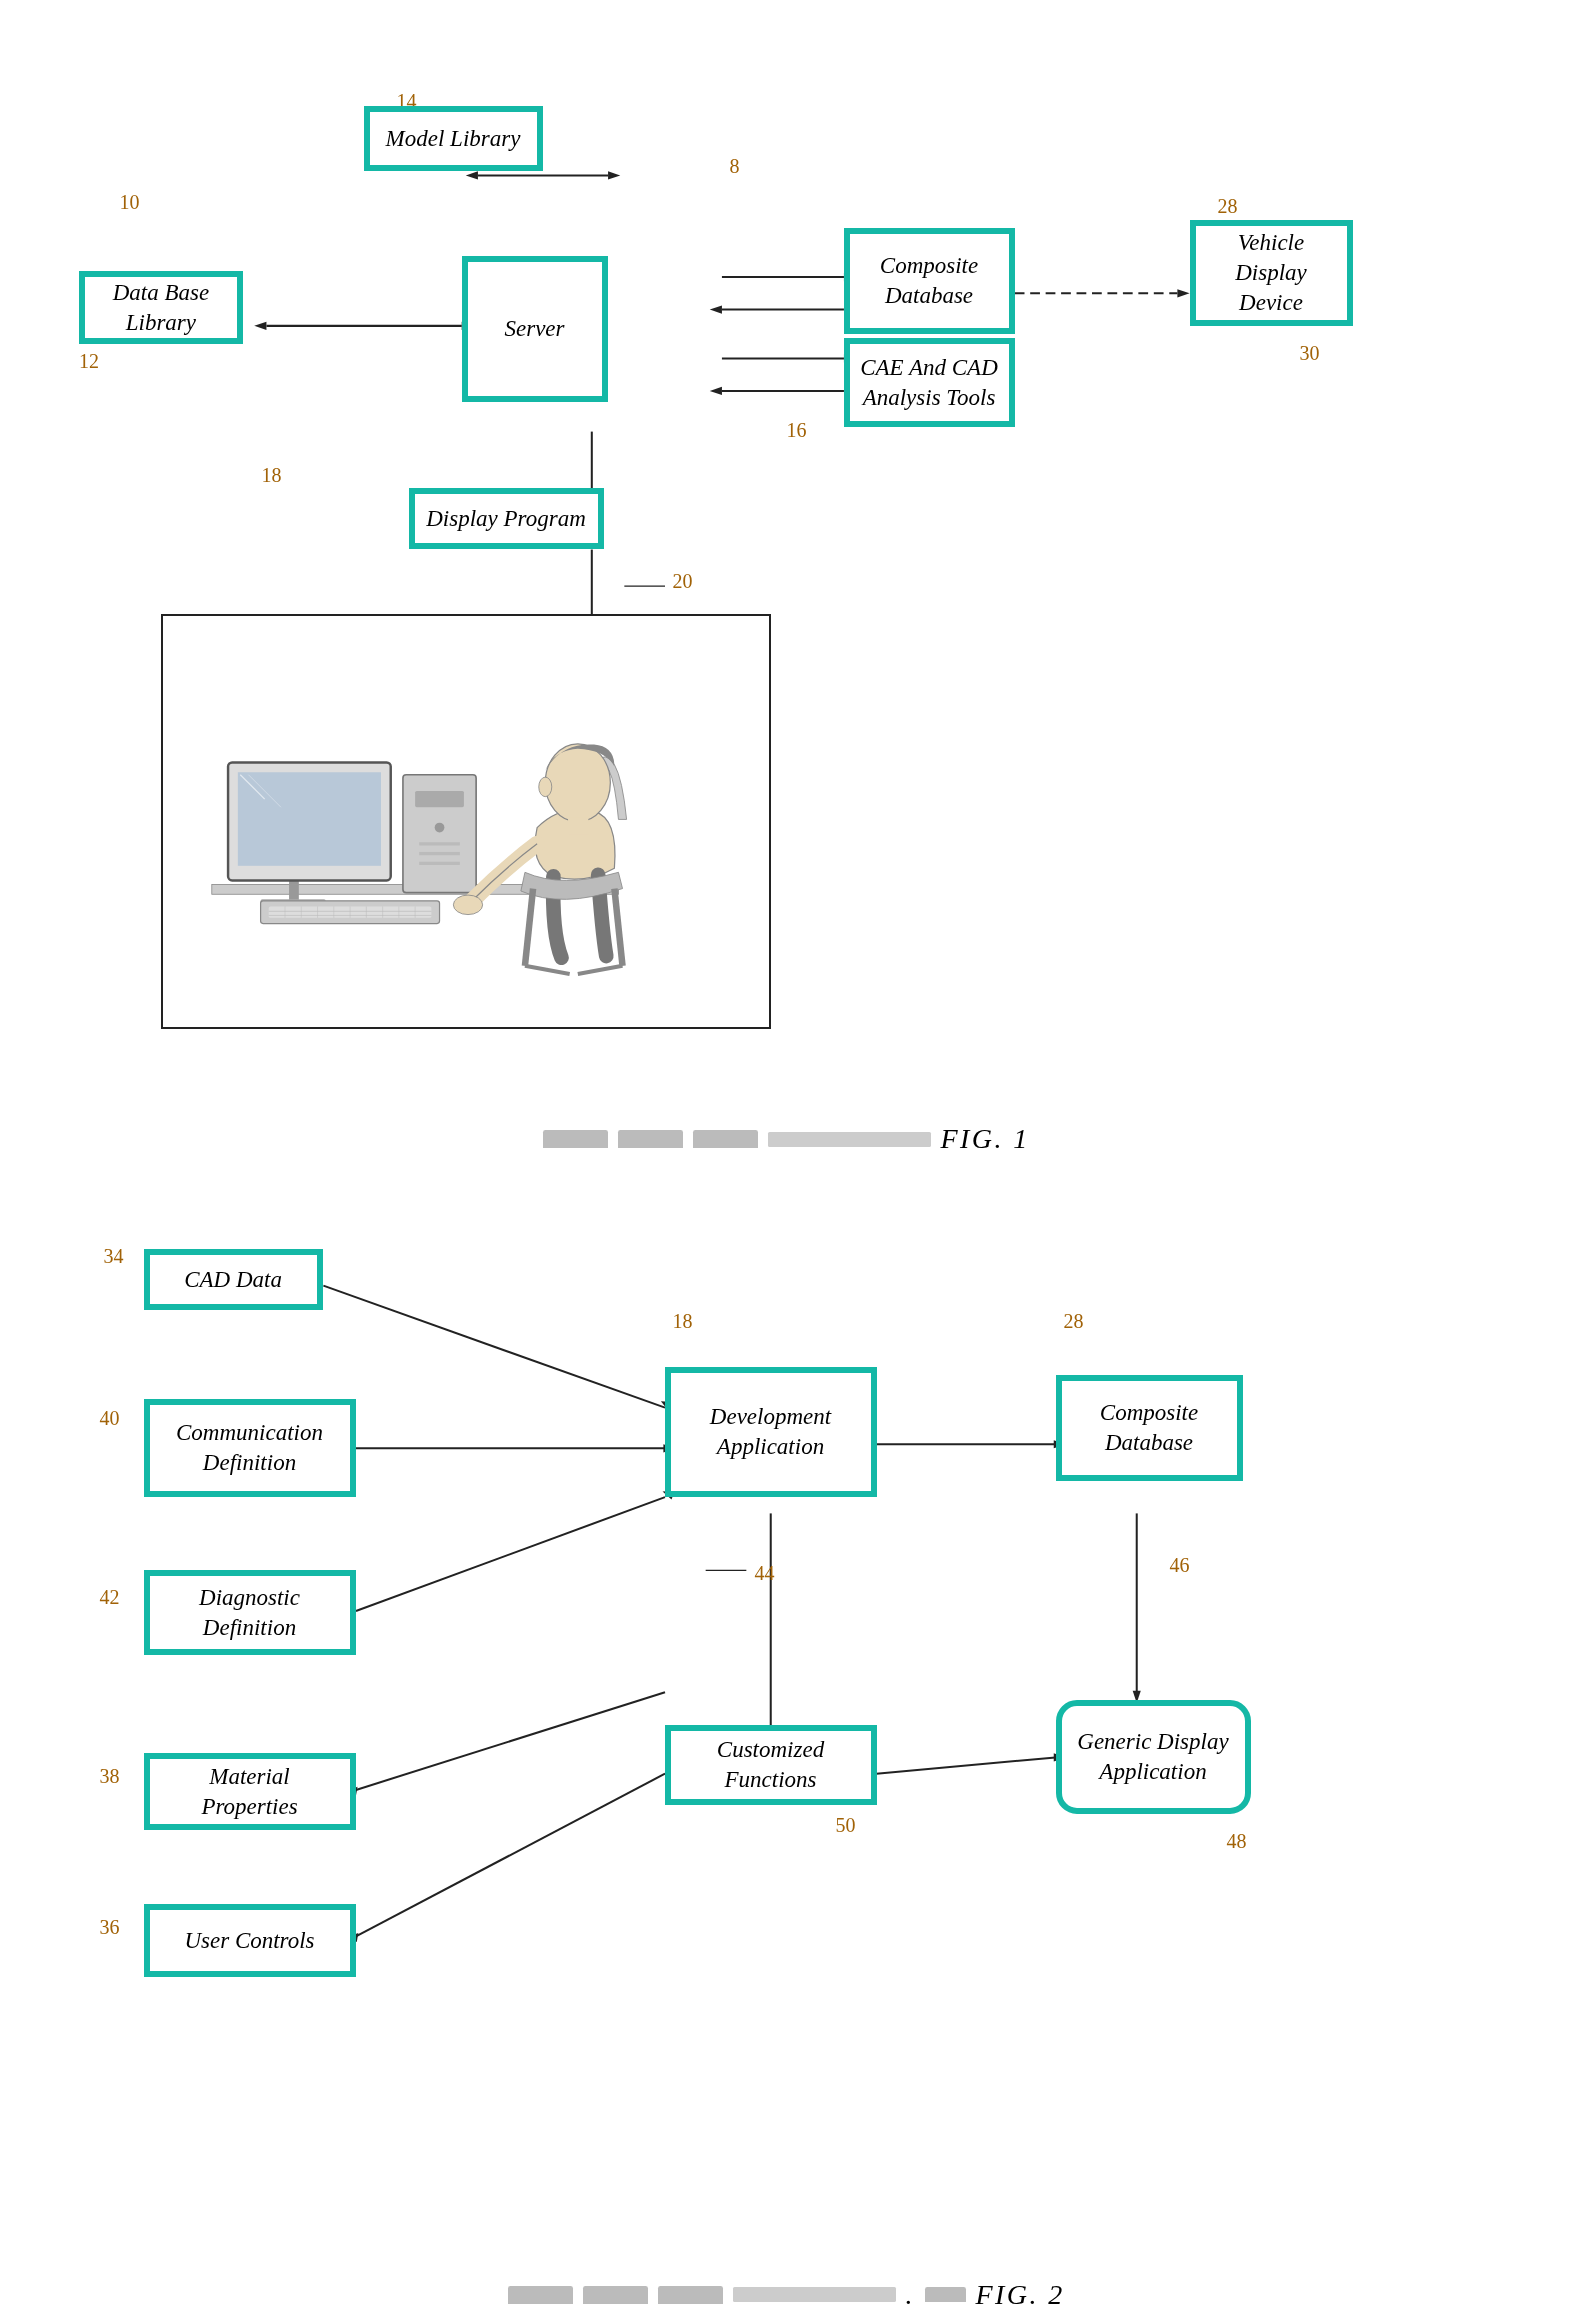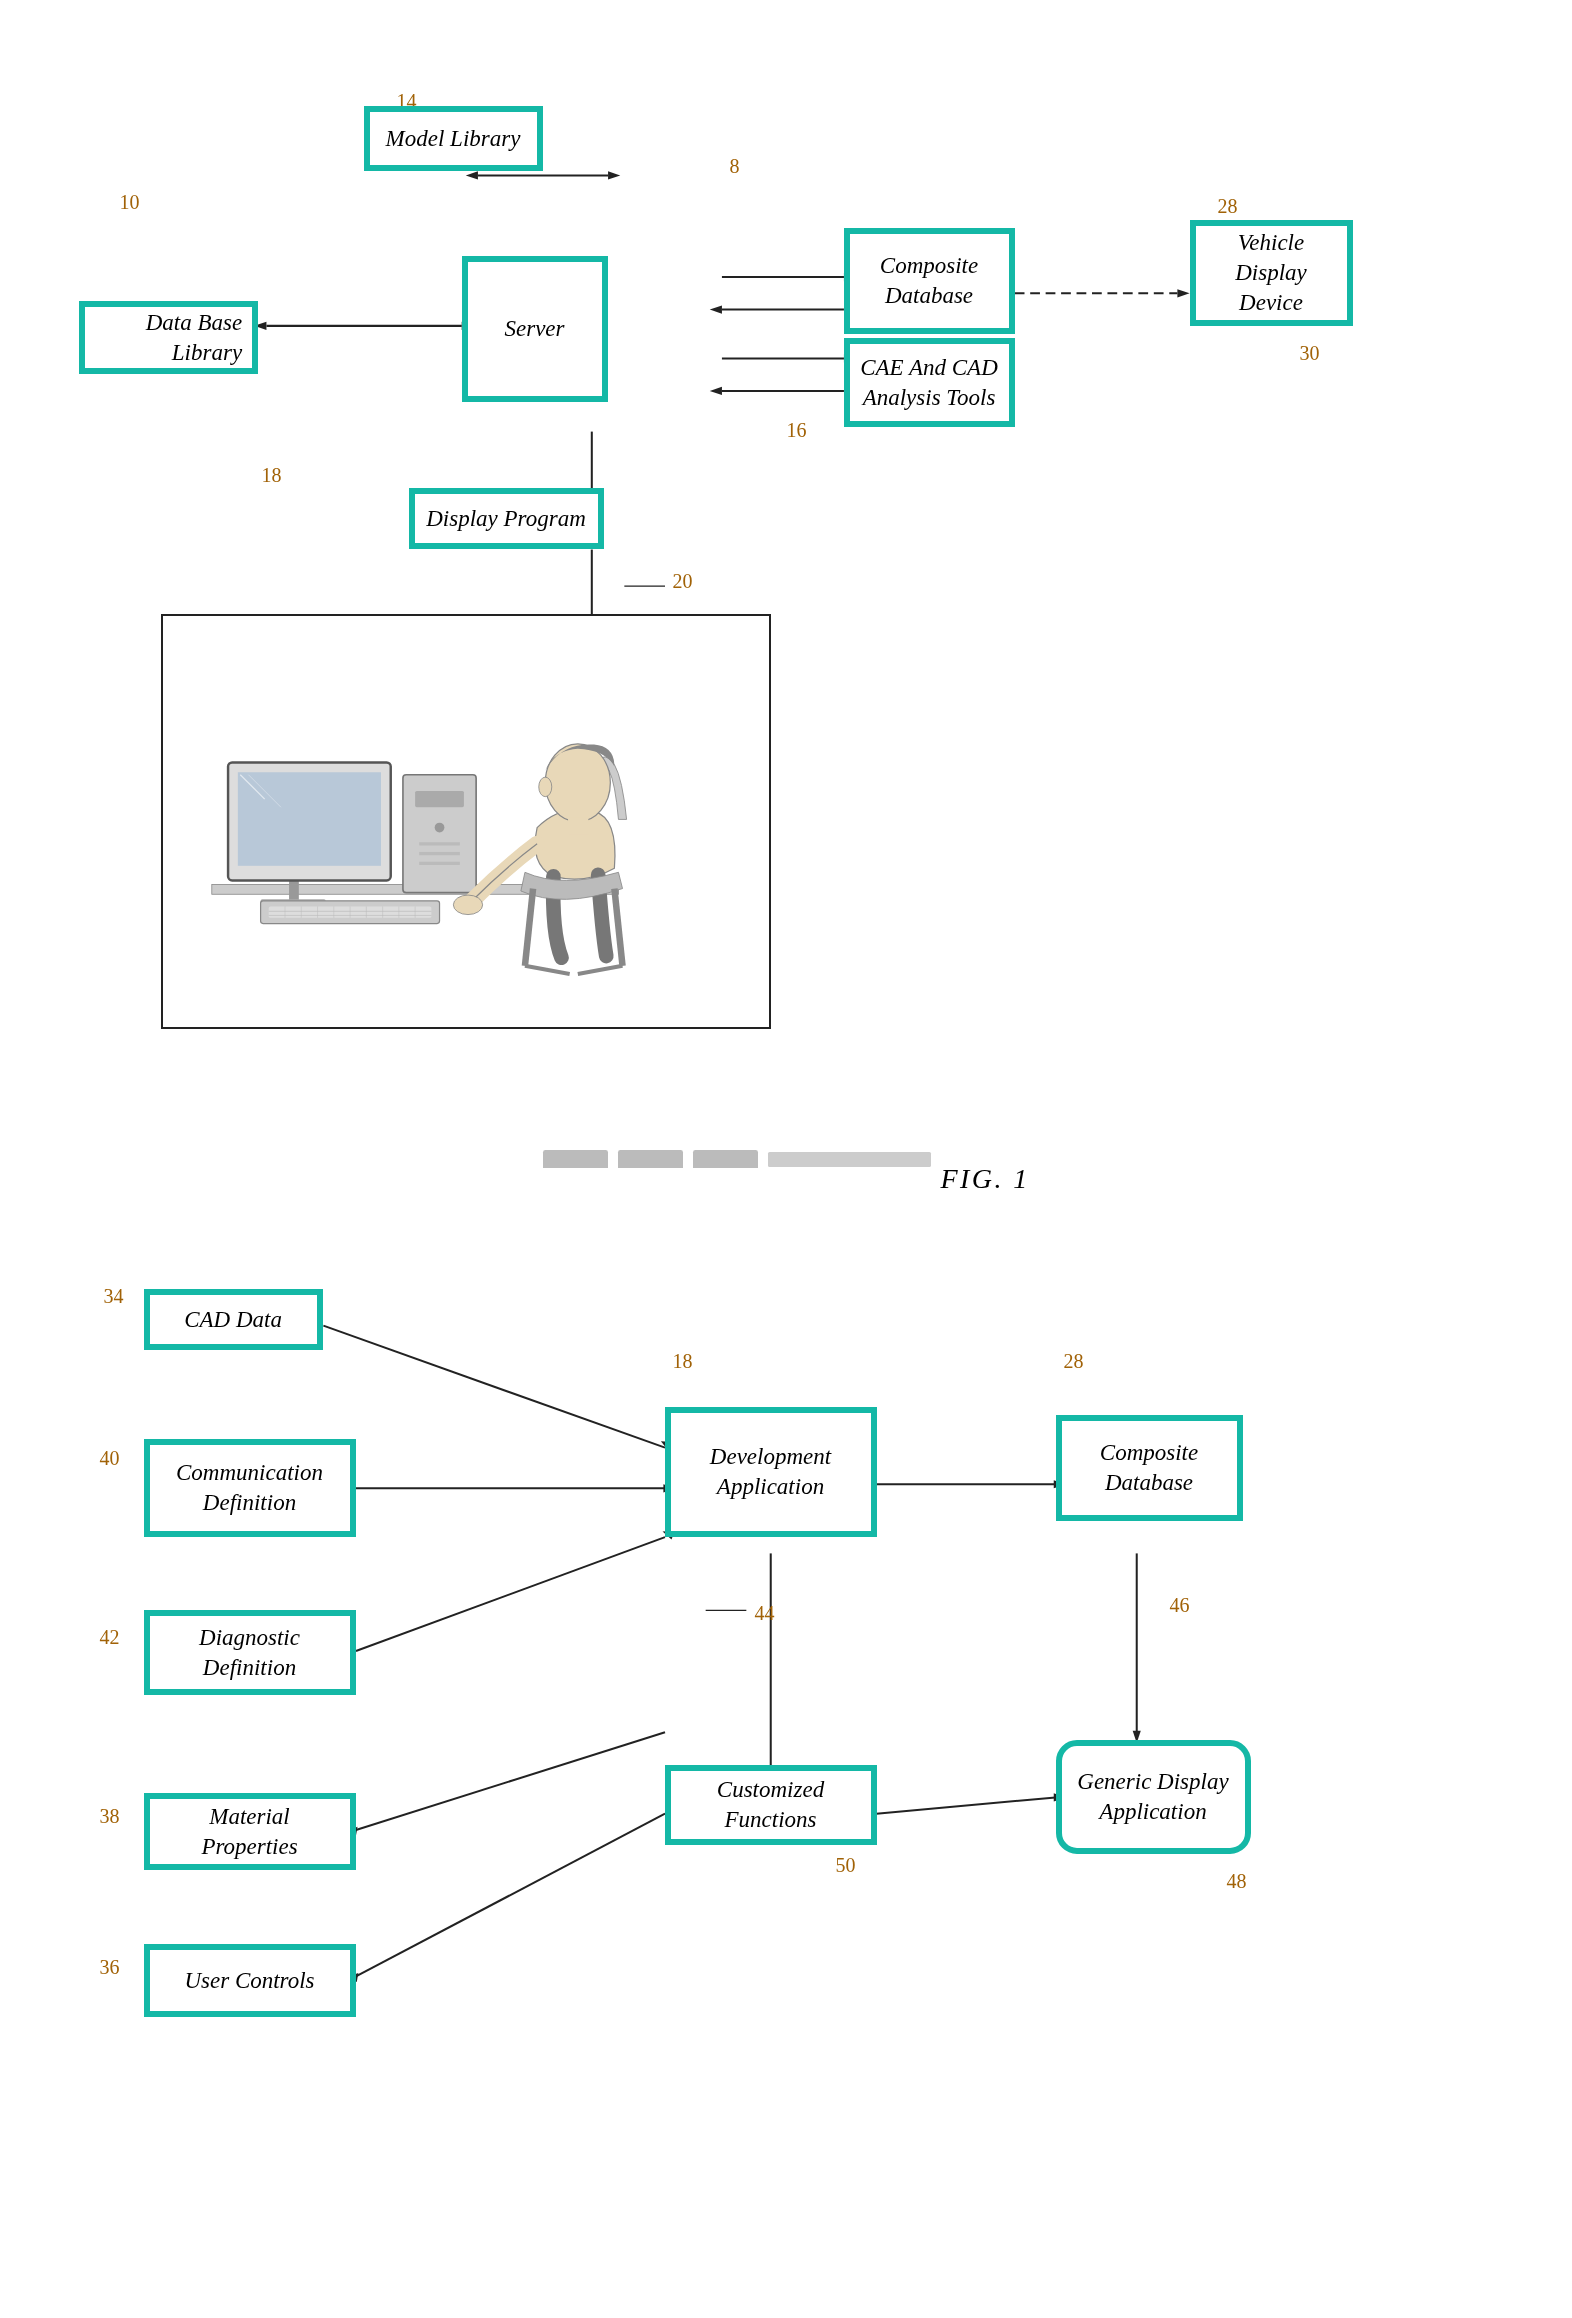--- a/index.html
+++ b/index.html
@@ -89,21 +89,20 @@
     .fig-tab-wide {
       width: 163px;
       height: 14.6px;
       background: #ccc;
       border-radius: 1.6px;
     }
     .fig-num {
       font-style: italic;
       font-size: 28px;
       letter-spacing: 2.4px;
-      margin-top: 40px;
     }
   </style>
 </head>
 <body>
 
 <div class="page">
 
   <div class="fig1-container">
 
     <svg class="fig1-svg" viewBox="0 0 1800 1300">
@@ -151,21 +150,21 @@
     <span class="ref" style="left:618px; top:521px;">20</span>
     <span class="ref" style="left:683px; top:561px;">22</span>
     <span class="ref" style="left:142px; top:586px;">24b</span>
     <span class="ref" style="left:236px; top:569px;">24a</span>
     <span class="ref" style="left:415px; top:586px;">24c</span>
     <span class="ref" style="left:488px; top:814px;">26</span>
 
     <div class="box" style="left:309px; top:57px; width:179px; height:65px;">Model
 Library</div>
 
-    <div class="box" style="left:24.4px; top:252px; width:179px; height:73px;text-align:right;">Data Base
+    <div class="box" style="left:24.4px; top:222px; width:164px; height:73px;">Data Base
 Library</div>
 
     <div class="box" style="left:407px; top:207px; width:146px; height:146px;">Server</div>
 
     <div class="box" style="left:789px; top:179px; width:171px; height:106px;">Composite
 Database</div>
 
     <div class="box" style="left:789px; top:289px; width:171px; height:89px;">CAE And CAD
 Analysis Tools</div>
 

